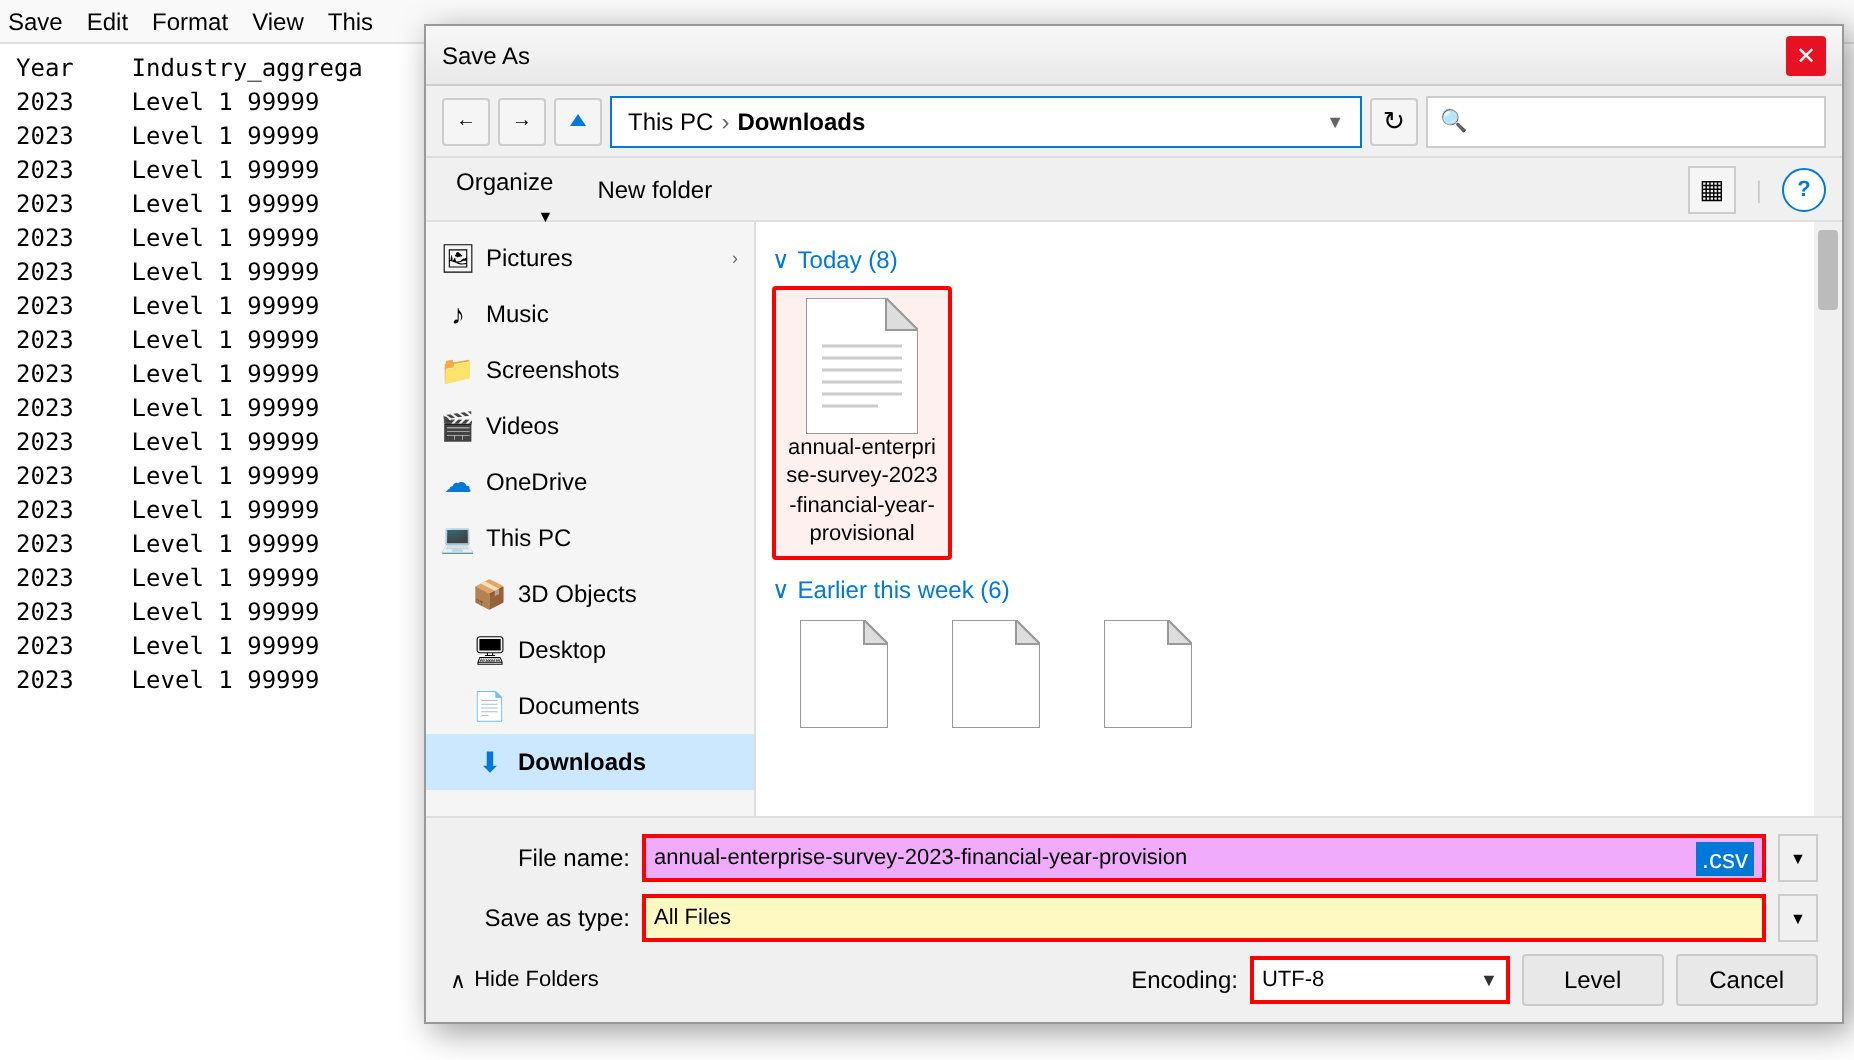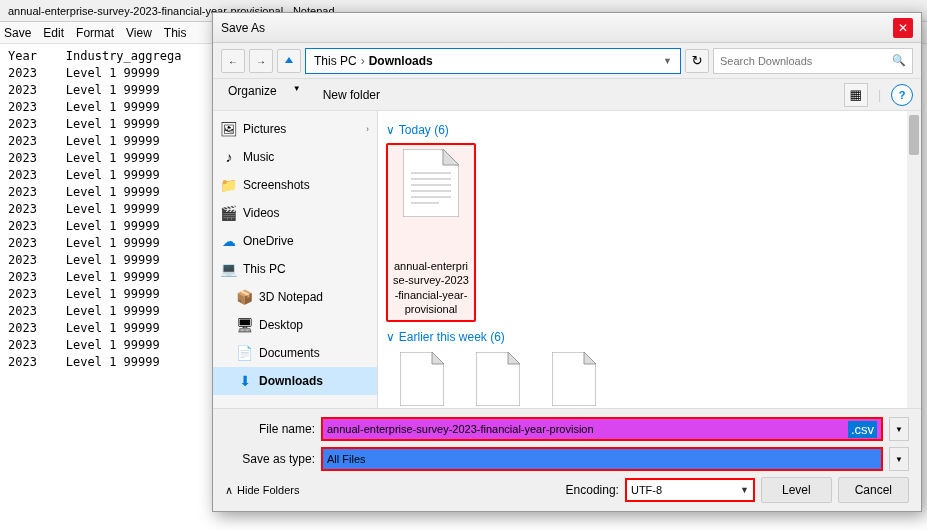--- a/index.html
+++ b/index.html
@@ -181,24 +181,25 @@
       gap: 8px;
       border-bottom: 1px solid #e0e0e0;
     }
 
     .toolbar-organize {
       height: 24px;
       border: 1px solid transparent;
       background: transparent;
       cursor: pointer;
       display: flex;
-      align-items: flex-start;
+      align-items: flex-end;
       padding: 0 6px;
       font-size: 12px;
-      gap: 16px;
+      gap: 6px;
+      flex-direction: column;
     }
 
     .toolbar-newfolder {
       height: 24px;
       border: 1px solid transparent;
       background: transparent;
       cursor: pointer;
       padding: 0 6px;
       font-size: 12px;
       text-align: center;
@@ -304,21 +305,20 @@
 
     .file-item {
       width: 90px;
       display: flex;
       flex-direction: column;
       align-items: center;
       padding: 4px;
       cursor: pointer;
       border: 2px solid transparent;
       border-radius: 2px;
-      gap: 42px;
     }
 
     .file-item.selected {
       border: 2px solid #ff0000;
       background: #fff0f0;
     }
 
     .file-icon-large {
       width: 56px;
       height: 68px;
@@ -371,21 +371,21 @@
     .bottom-label {
       width: 90px;
       font-size: 12px;
       text-align: right;
     }
 
     .filename-input-wrap {
       flex: 1;
       height: 24px;
       border: 2px solid #ff0000;
-      background: #d946ef;
+      background: #f0abfc;
       display: flex;
       align-items: center;
       padding: 0 4px;
     }
 
     .filename-input-text {
       font-size: 11px;
       color: #000;
       overflow: hidden;
       white-space: nowrap;
@@ -409,21 +409,21 @@
       align-items: center;
       justify-content: center;
       cursor: pointer;
       font-size: 8px;
     }
 
     .savetype-wrap {
       flex: 1;
       height: 24px;
       border: 2px solid #ff0000;
-      background: #3b82f6;
+      background: #fef9c3;
       display: flex;
       align-items: center;
       padding: 0 4px;
     }
 
     .savetype-text {
       font-size: 11px;
       flex: 1;
     }
 
@@ -502,23 +502,20 @@
       width: 10px;
       height: 40px;
       background: #bbb;
       border-radius: 2px;
     }
   </style>
 </head>
 <body>
 
 <div class="notepad-bg">
-  <div class="notepad-titlebar">
-    <span>annual-enterprise-survey-2023-financial-year-provisional - Notepad</span>
-  </div>
   <div class="notepad-menubar">
     <span style="cursor:pointer">Save</span>
     <span style="cursor:pointer">Edit</span>
     <span style="cursor:pointer">Format</span>
     <span style="cursor:pointer">View</span>
     <span style="cursor:pointer">This</span>
   </div>
   <div class="notepad-content">
     <div>Year&nbsp;&nbsp;&nbsp;&nbsp;Industry_aggrega</div>
     <div>2023&nbsp;&nbsp;&nbsp;&nbsp;Level 1 99999</div>
@@ -559,21 +556,20 @@
     </button>
     <div class="addr-path">
       <span>This PC</span>
       <span style="color:#666">›</span>
       <span style="font-weight:600">Downloads</span>
       <span style="flex:1"></span>
       <span style="color:#666;font-size:9px">▼</span>
     </div>
     <button class="addr-refresh-btn">↻</button>
     <div class="addr-search">
-      <input type="text" style="border: none; outline: none; font-size: 11px; color: rgb(153, 153, 153); width: 100%; background: transparent;" placeholder="Search Downloads">
       <span style="color:#999;font-size:11px">🔍</span>
     </div>
   </div>
 
   <div class="dialog-toolbar">
     <button class="toolbar-organize">
       <span>Organize</span>
       <span style="font-size:8px">▼</span>
     </button>
     <button class="toolbar-newfolder">New folder</button>
@@ -607,41 +603,41 @@
       <div class="nav-item">
         <span class="nav-icon" style="color:#0078d7">☁</span>
         <span>OneDrive</span>
       </div>
       <div class="nav-item">
         <span class="nav-icon">💻</span>
         <span>This PC</span>
       </div>
       <div class="nav-item" style="padding-left:24px">
         <span class="nav-icon">📦</span>
-        <span>3D Notepad</span>
+        <span>3D Objects</span>
       </div>
       <div class="nav-item" style="padding-left:24px">
         <span class="nav-icon">🖥</span>
         <span>Desktop</span>
       </div>
       <div class="nav-item" style="padding-left:24px">
         <span class="nav-icon">📄</span>
         <span>Documents</span>
       </div>
       <div class="nav-item active" style="padding-left:24px">
         <span class="nav-icon" style="color:#0078d7">⬇</span>
         <span style="font-weight:600">Downloads</span>
       </div>
     </div>
 
     <div class="dialog-files" style="position:relative;padding-right:16px">
 
       <div class="group-header">
         <span>∨</span>
-        <span>Today (6)</span>
+        <span>Today (8)</span>
       </div>
       <div class="file-grid">
         <div class="file-item selected">
           <div class="file-icon-large">
             <svg viewBox="0 0 56 68" width="56" height="68" xmlns="http://www.w3.org/2000/svg">
               <polygon points="0,0 40,0 56,16 56,68 0,68" fill="white" stroke="#999" stroke-width="1"></polygon>
               <polygon points="40,0 40,16 56,16" fill="#ddd" stroke="#999" stroke-width="1"></polygon>
               <line x1="8" y1="24" x2="48" y2="24" stroke="#ccc" stroke-width="1.5"></line>
               <line x1="8" y1="30" x2="48" y2="30" stroke="#ccc" stroke-width="1.5"></line>
               <line x1="8" y1="36" x2="48" y2="36" stroke="#ccc" stroke-width="1.5"></line>

